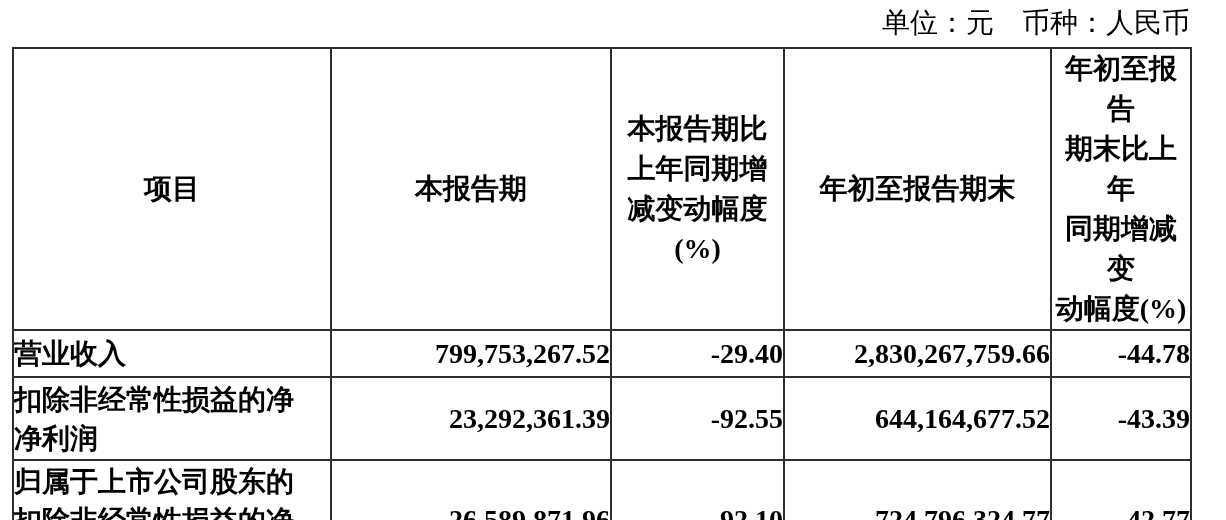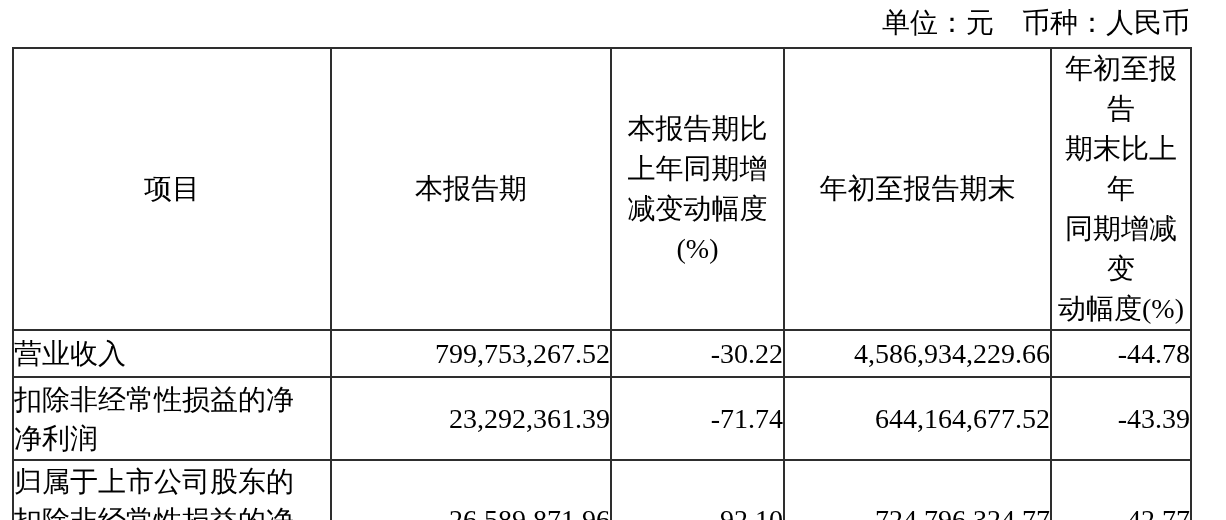--- a/index.html
+++ b/index.html
@@ -31,21 +31,21 @@
     position: absolute;
     top: 47px;
     left: 12px;
     border-collapse: collapse;
     table-layout: fixed;
     width: 1178px;
   }
   .fin-table td, .fin-table th {
     border: 2px solid #2e2e2e;
     font-size: 28px;
-    font-weight: normal;
+    font-weight: bold;
     padding: 0;
     overflow: hidden;
   }
   tr.header-row { height: 164px; }
   tr.r-single { height: 47px; }
   tr.r-two { height: 83px; }
   tr.r-three { height: 120px; }
   .hcell {
     text-align: center;
     vertical-align: middle;
@@ -94,31 +94,31 @@
       <th class="hcell">年初至报告期末</th>
       <th class="hcell">年初至报告
 期末比上年
 同期增减变
 动幅度(%)</th>
     </tr>
 
     <tr class="r-single">
       <td class="item-cell">营业收入</td>
       <td class="num-cell">799,753,267.52</td>
-      <td class="num-cell">-30.22</td>
-      <td class="num-cell">4,586,934,229.66</td>
+      <td class="num-cell">-29.40</td>
+      <td class="num-cell">2,830,267,759.66</td>
       <td class="num-cell">-44.78</td>
     </tr>
 
 
     <tr class="r-two">
       <td class="item-cell">扣除非经常性损益的净
 净利润</td>
       <td class="num-cell">23,292,361.39</td>
-      <td class="num-cell">-71.74</td>
+      <td class="num-cell">-92.55</td>
       <td class="num-cell">644,164,677.52</td>
       <td class="num-cell">-43.39</td>
     </tr>
 
     <tr class="r-three">
       <td class="item-cell">归属于上市公司股东的
 扣除非经常性损益的净
 利润</td>
       <td class="num-cell">26,589,871.96</td>
       <td class="num-cell">-92.10</td>

